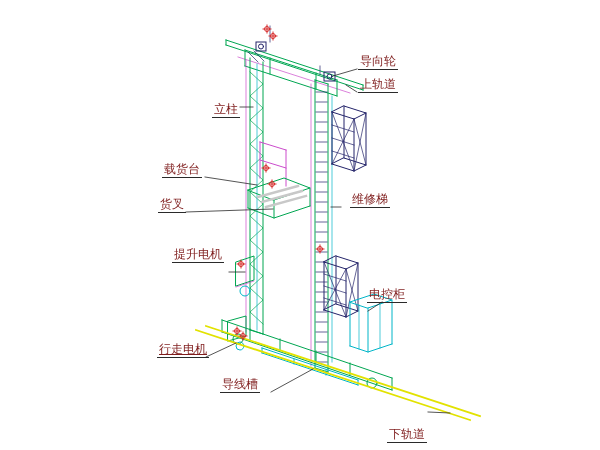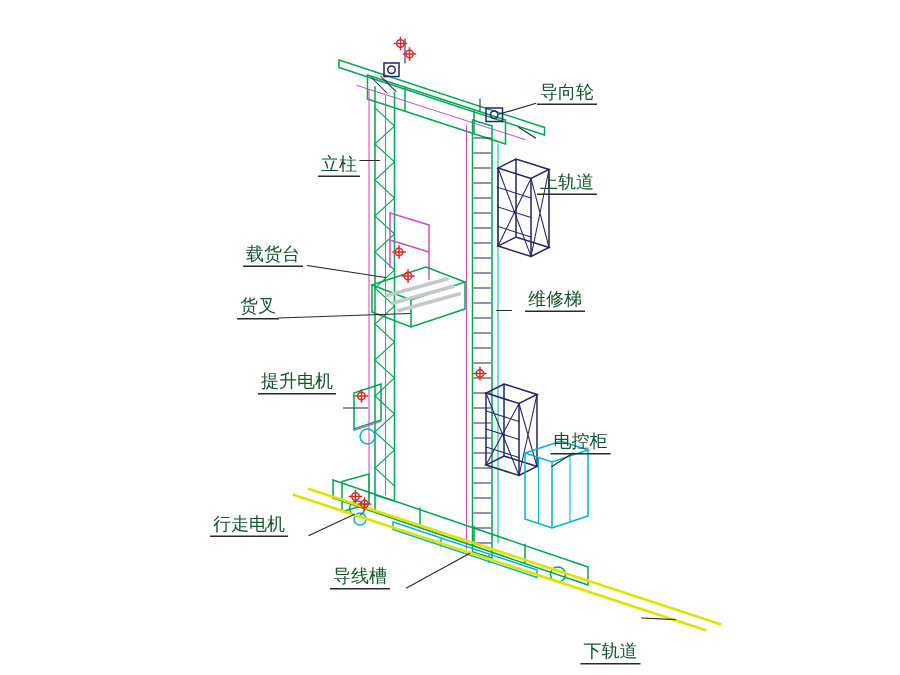--- a/index.html
+++ b/index.html
@@ -9,21 +9,21 @@
   svg *{fill:none;stroke-width:1;stroke-linecap:square;}
   .sg{stroke:var(--c-structure-green);}
   .sc{stroke:var(--c-detail-cyan);}
   .sm{stroke:var(--c-detail-magenta);}
   .sy{stroke:var(--c-rail-yellow);stroke-width:1.8;}
   .sr{stroke:var(--c-marker-red);}
   .sd{stroke:var(--c-cage-dark);}
   .sk{stroke:var(--c-line-black);stroke-width:.8;}
   .sf{stroke:var(--c-fork-gray);stroke-width:2.4;}
   .thin{stroke-width:.7;}
-  .lbl{position:absolute;font-size:12px;line-height:14px;color:#14532d;white-space:nowrap;
+  .lbl{position:absolute;font-size:12px;line-height:14px;color:#7f1d1d;white-space:nowrap;
        border-bottom:1px solid #2a2a2a;padding:0 2px 1px 2px;}
 </style>
 </head>
 <body>
 
 <div class="stage">
 
   <svg width="600" height="450" viewBox="0 0 600 450">
 
     <g>
@@ -124,23 +124,23 @@
           <path d="M316,249h8 M320,245v8"></path>
       </g>
     </g>
 
     <g>
       <path class="sk" d="M357,69 L333,76 M357,92 L346,85 M240,107 L253,107 M205,177 L257,185 M186,212 L273,209 M341,207 L331,207 M229,272 L245,272 M382,302 L368,311 M206,357 L236,343 M271,392 L313,369 M428,412 L450,413"></path>
     </g>
   </svg>
 
   <div class="lbl" style="left:358px;top:54px;">导向轮</div>
-  <div class="lbl" style="left:358px;top:77px;margin-top:37px;">上轨道</div>
+  <div class="lbl" style="left:358px;top:77px;">上轨道</div>
   <div class="lbl" style="left:212px;top:92px;margin-top:10px;">立柱</div>
   <div class="lbl" style="left:162px;top:162px;">载货台</div>
   <div class="lbl" style="left:158px;top:197px;">货叉</div>
   <div class="lbl" style="left:350px;top:192px;">维修梯</div>
   <div class="lbl" style="left:172px;top:247px;">提升电机</div>
   <div class="lbl" style="left:367px;top:287px;">电控柜</div>
-  <div class="lbl" style="left:140px;top:342px;">行走电机</div>
+  <div class="lbl" style="left:157px;top:342px;text-decoration:underline;">行走电机</div>
   <div class="lbl" style="left:220px;top:377px;">导线槽</div>
   <div class="lbl" style="left:387px;top:397px;margin-top:30px;">下轨道</div>
 </div>
 
 </body></html>

